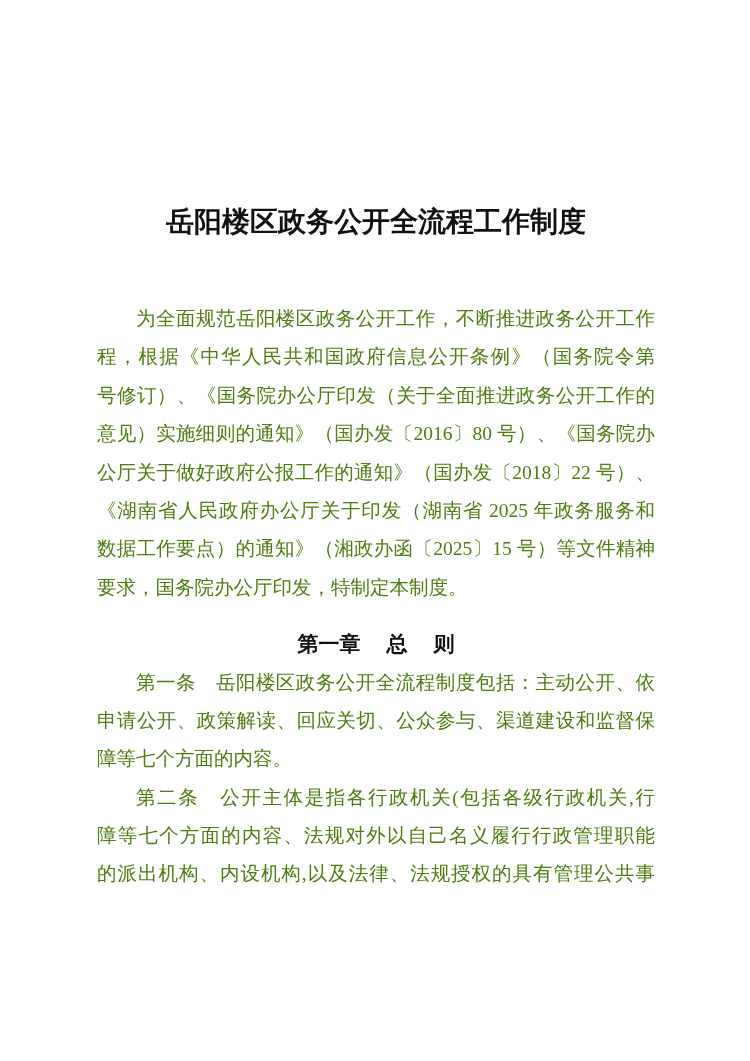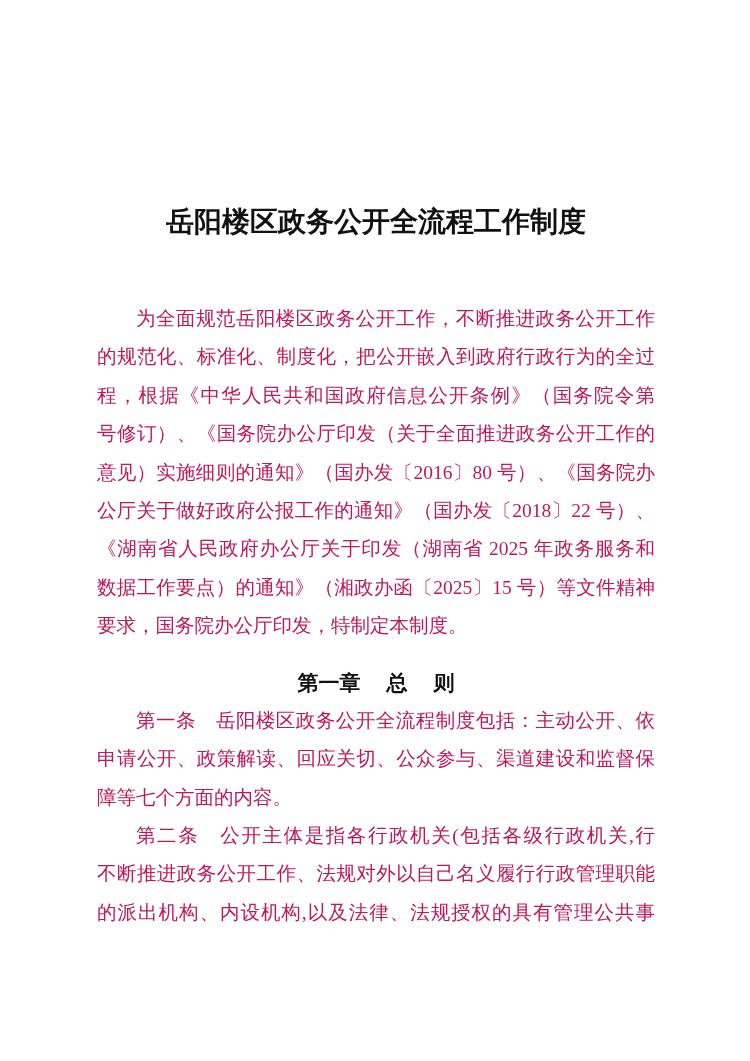--- a/index.html
+++ b/index.html
@@ -26,21 +26,21 @@
   }
   .para { margin: 0; padding: 0; }
   .ln {
     font-size: 19.5px;
     line-height: 38.4px;
     height: 38.4px;
     overflow: hidden;
     text-align: justify;
     text-align-last: justify;
     text-justify: inter-character;
-    color: #be185d;
+    color: #4d7c0f;
   }
   .ln.ind { text-indent: 2em; }
   .ln.end { text-align-last: left; }
   .chapter {
     display: flex;
     justify-content: center;
     align-items: baseline;
     gap: 26px;
     margin-top: 18px;
     font-family: "Liberation Sans", "DejaVu Sans", sans-serif;
@@ -53,21 +53,20 @@
 </head>
 <body>
 
 <div class="page">
   <div class="content">
 
     <h1 class="doc-title">岳阳楼区政务公开全流程工作制度</h1>
 
     <div class="para">
       <div class="ln ind">为全面规范岳阳楼区政务公开工作，不断推进政务公开工作</div>
-      <div class="ln">的规范化、标准化、制度化，把公开嵌入到政府行政行为的全过</div>
       <div class="ln">程，根据《中华人民共和国政府信息公开条例》（国务院令第 711</div>
       <div class="ln">号修订）、《国务院办公厅印发（关于全面推进政务公开工作的</div>
       <div class="ln">意见）实施细则的通知》（国办发〔2016〕80 号）、《国务院办</div>
       <div class="ln">公厅关于做好政府公报工作的通知》（国办发〔2018〕22 号）、</div>
       <div class="ln">《湖南省人民政府办公厅关于印发（湖南省 2025 年政务服务和</div>
       <div class="ln">数据工作要点）的通知》（湘政办函〔2025〕15 号）等文件精神</div>
       <div class="ln end">要求，国务院办公厅印发，特制定本制度。</div>
     </div>
 
     <div class="chapter">
@@ -77,18 +76,18 @@
     </div>
 
     <div class="para">
       <div class="ln ind">第一条　岳阳楼区政务公开全流程制度包括：主动公开、依</div>
       <div class="ln">申请公开、政策解读、回应关切、公众参与、渠道建设和监督保</div>
       <div class="ln end">障等七个方面的内容。</div>
     </div>
 
     <div class="para">
       <div class="ln ind">第二条　公开主体是指各行政机关(包括各级行政机关,行</div>
-      <div class="ln">不断推进政务公开工作、法规对外以自己名义履行行政管理职能</div>
+      <div class="ln">障等七个方面的内容、法规对外以自己名义履行行政管理职能</div>
       <div class="ln">的派出机构、内设机构,以及法律、法规授权的具有管理公共事</div>
     </div>
 
   </div>
 </div>
 
 </body></html>

